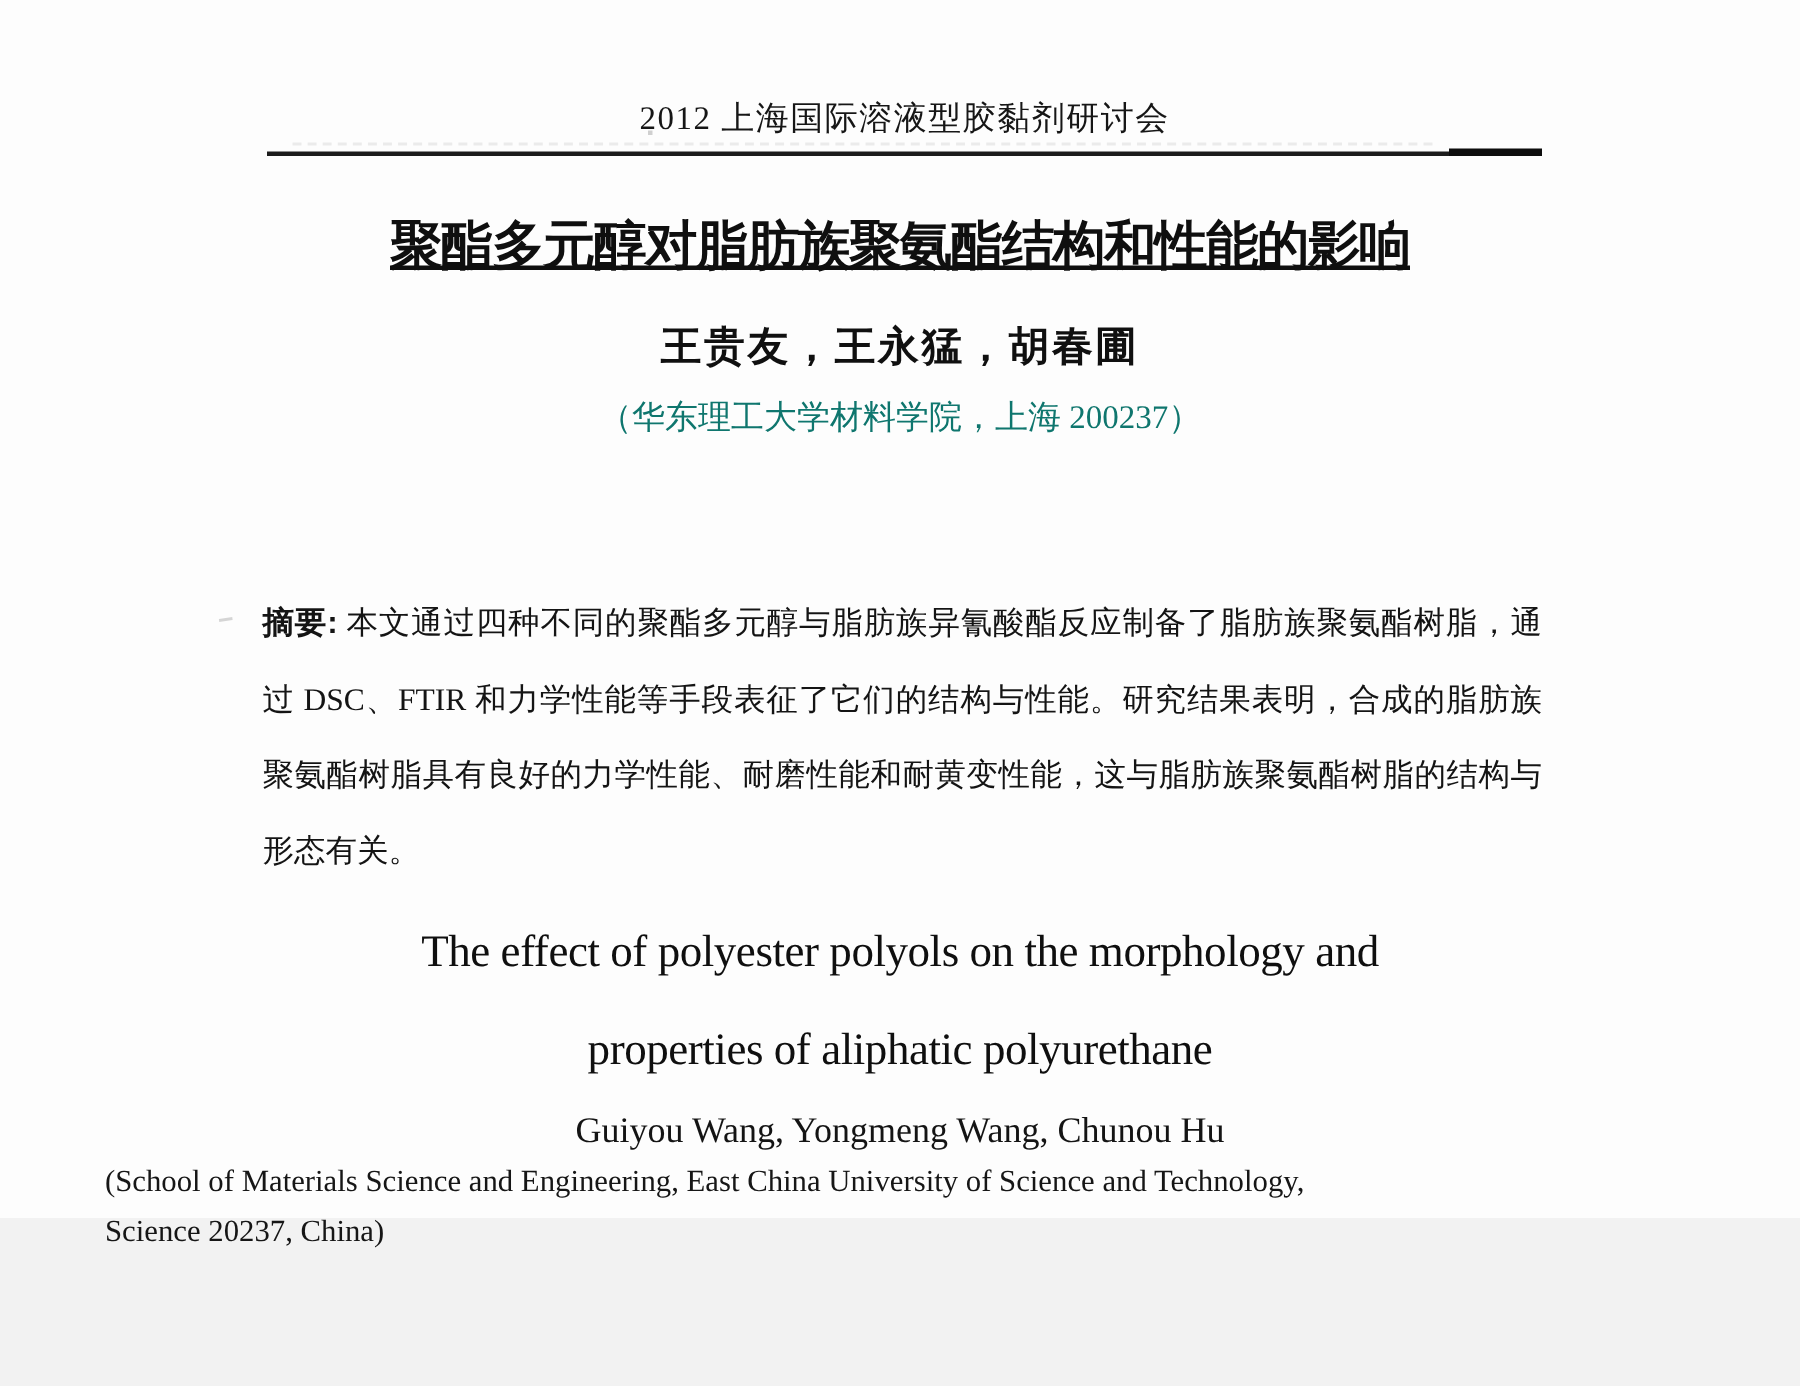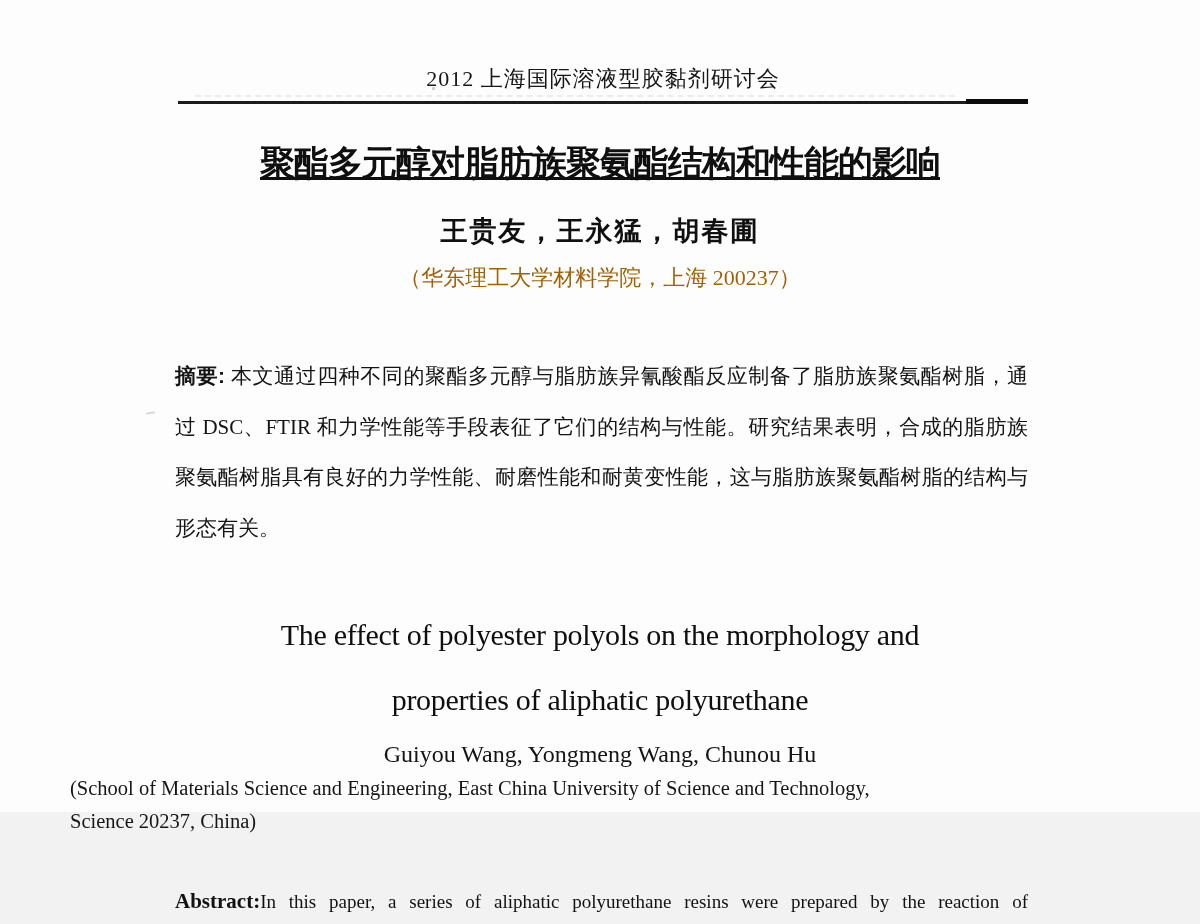--- a/index.html
+++ b/index.html
@@ -44,26 +44,26 @@
     font-weight:bold;font-size:35px;letter-spacing:-1px;color:#0f0f0f;text-decoration:underline;
   }
   .authors-zh{
     position:absolute;left:100px;top:213px;width:1000px;
     text-align:center;
     font-family:"Liberation Sans","DejaVu Sans",sans-serif;
     font-weight:bold;font-size:27px;letter-spacing:2px;color:#101010;
   }
   .affiliation-zh{
     position:absolute;left:100px;top:263px;width:1000px;
-    text-align:center;font-size:22px;color:#a16207;
+    text-align:center;font-size:22px;color:#0f766e;
   }
   .abstract-zh-line{
     position:absolute;left:175px;width:853px;
     font-size:21px;color:#141414;line-height:30px;
-    text-align:justify;text-align-last:justify;
+    text-align:justify;text-align-last:justify;margin-top:39px;
   }
   .abstract-zh-line.last{text-align:left;text-align-last:left;}
   .abs-label-zh{
     font-family:"Liberation Sans","DejaVu Sans",sans-serif;
     font-weight:bold;
   }
   .l1{top:361px;} .l2{top:412px;} .l3{top:462px;} .l4{top:513px;}
   
   .title-en{
     position:absolute;left:100px;width:1000px;
@@ -108,15 +108,14 @@
   <div class="abstract-zh-line l2">过 DSC、FTIR 和力学性能等手段表征了它们的结构与性能。研究结果表明，合成的脂肪族</div>
   <div class="abstract-zh-line l3">聚氨酯树脂具有良好的力学性能、耐磨性能和耐黄变性能，这与脂肪族聚氨酯树脂的结构与</div>
   <div class="abstract-zh-line l4 last">形态有关。</div>
 
   <div class="title-en line1">The effect of polyester polyols on the morphology and</div>
   <div class="title-en line2">properties of aliphatic polyurethane</div>
   <div class="authors-en">Guiyou Wang, Yongmeng Wang, Chunou Hu</div>
   <div class="affiliation-en line1">(School of Materials Science and Engineering, East China University of Science and Technology,</div>
   <div class="affiliation-en line2">Science 20237, China)</div>
 
-  <div class="abstract-en-line"><span class="abs-label-en">Abstract:</span><span>In this paper, a series of aliphatic polyurethane resins were prepared by the reaction of</span></div>
 
 </div>
 
 </body></html>

